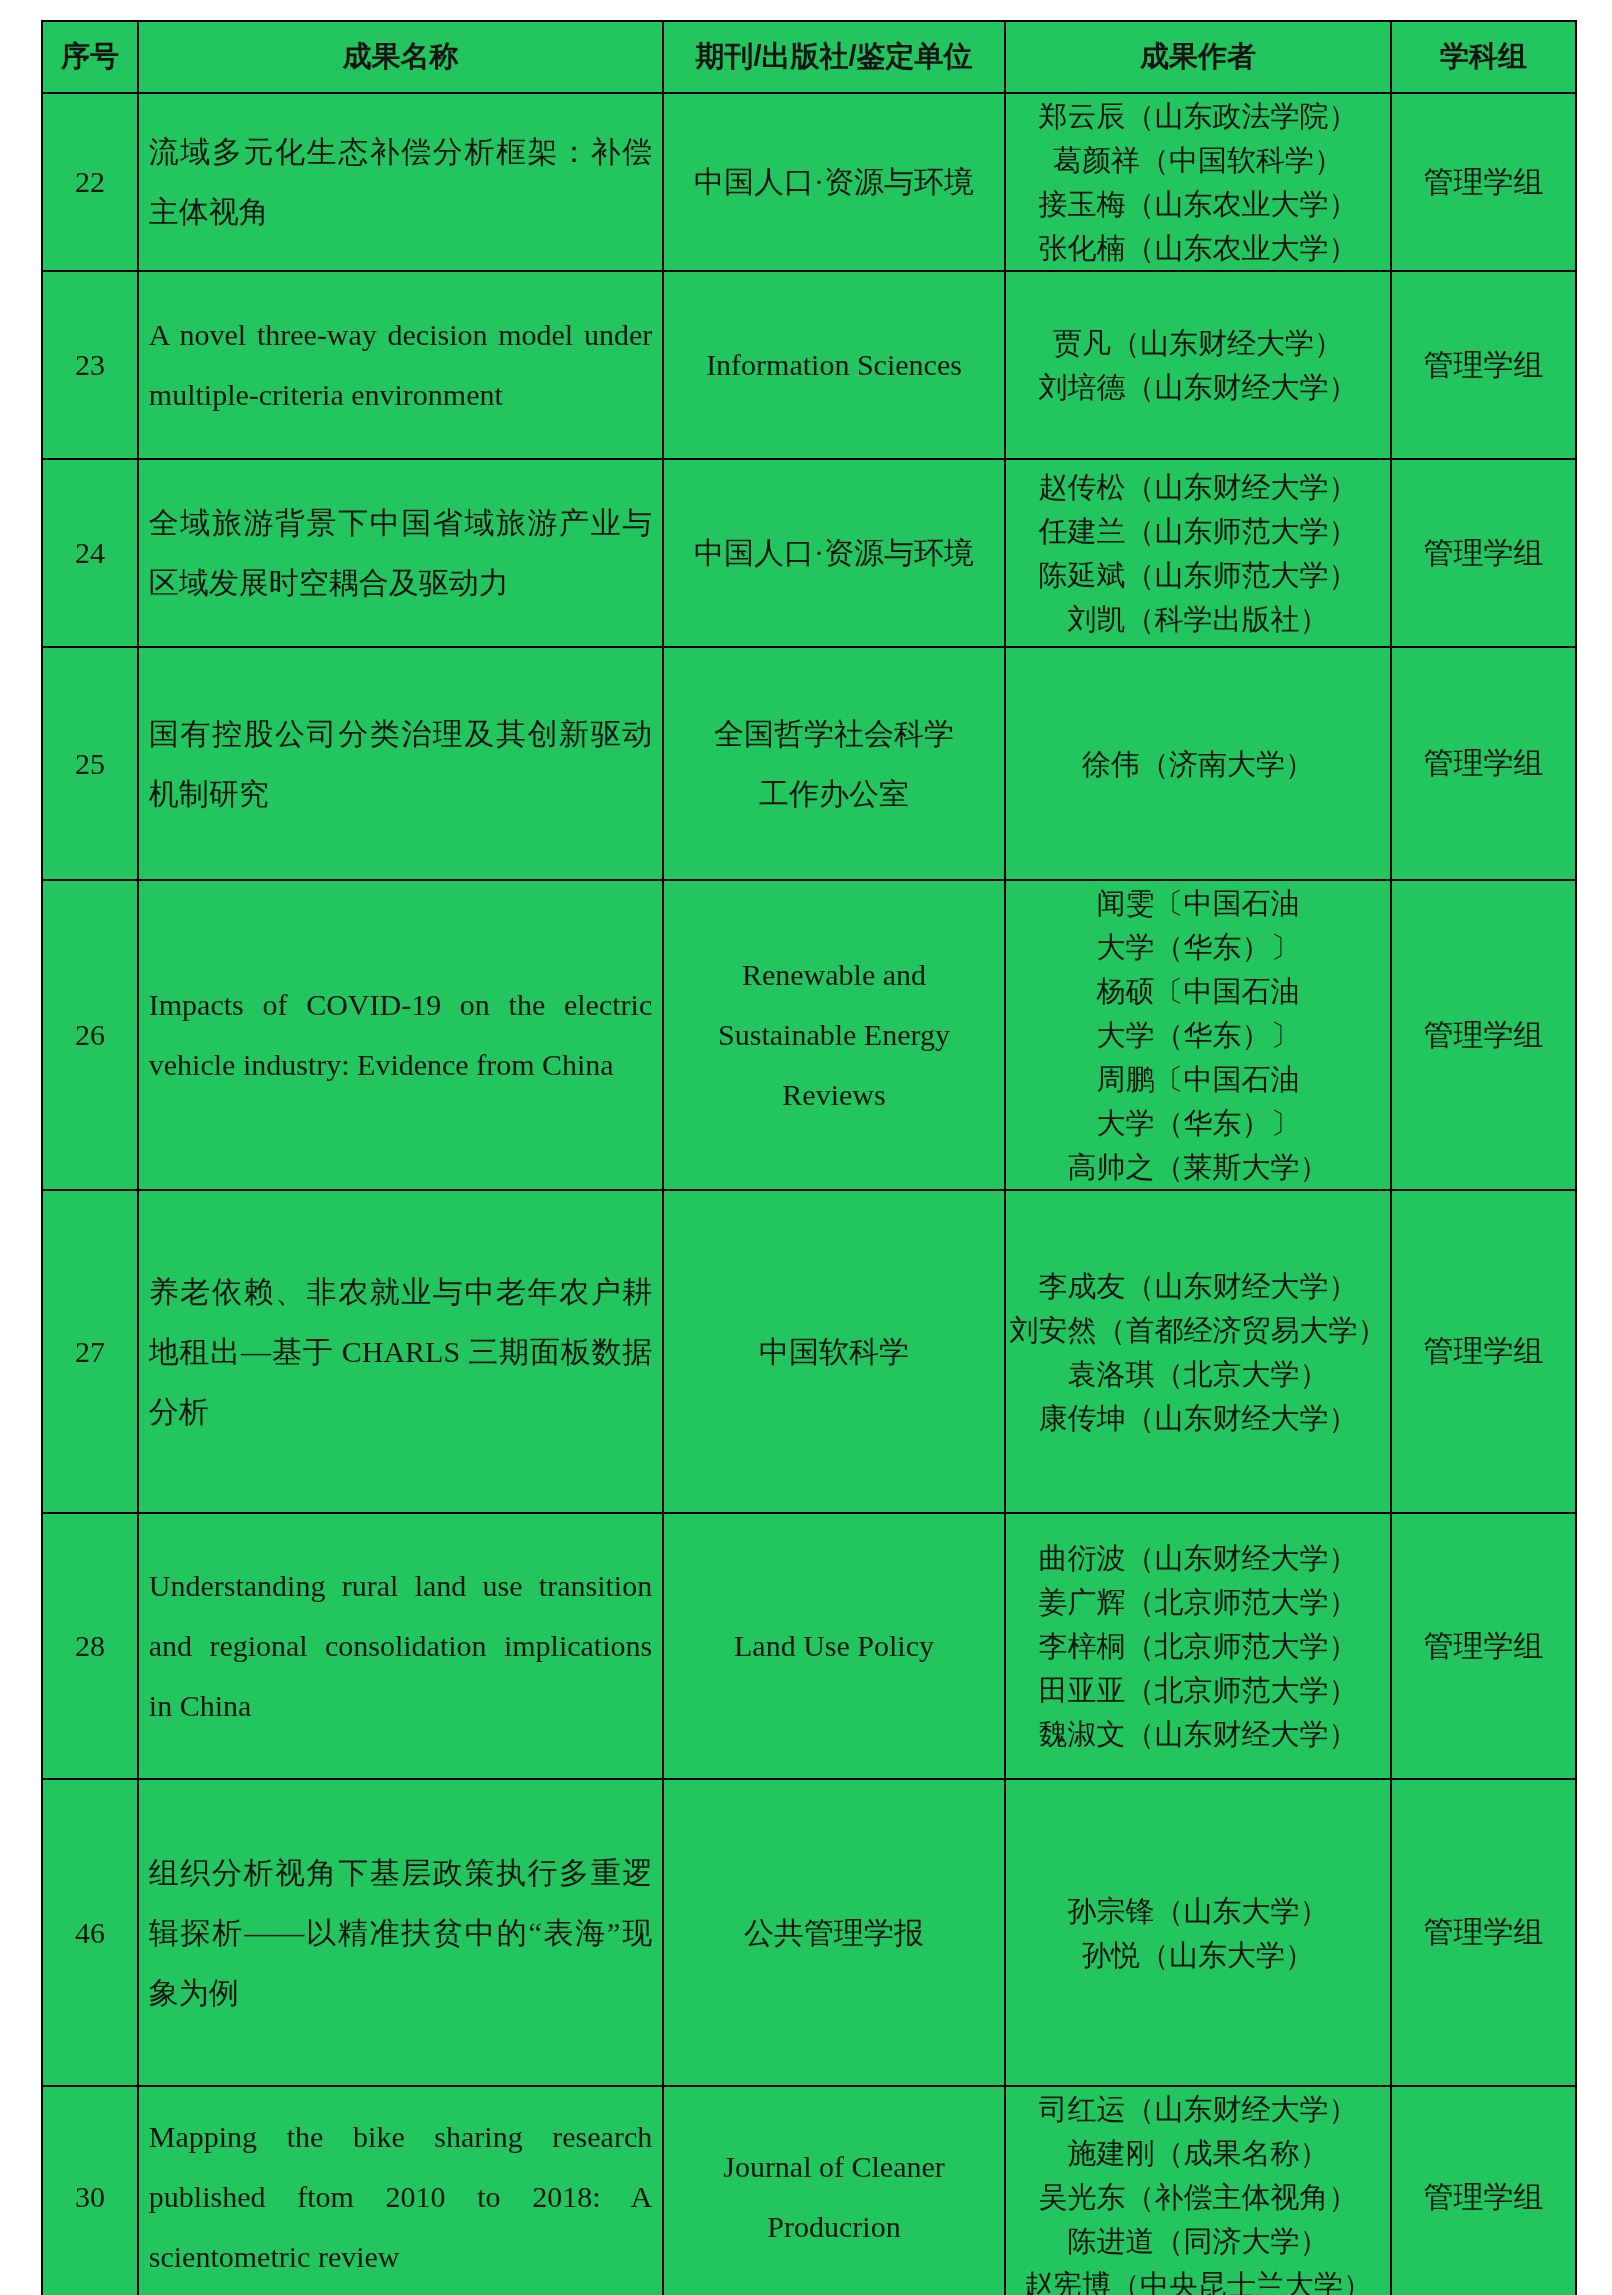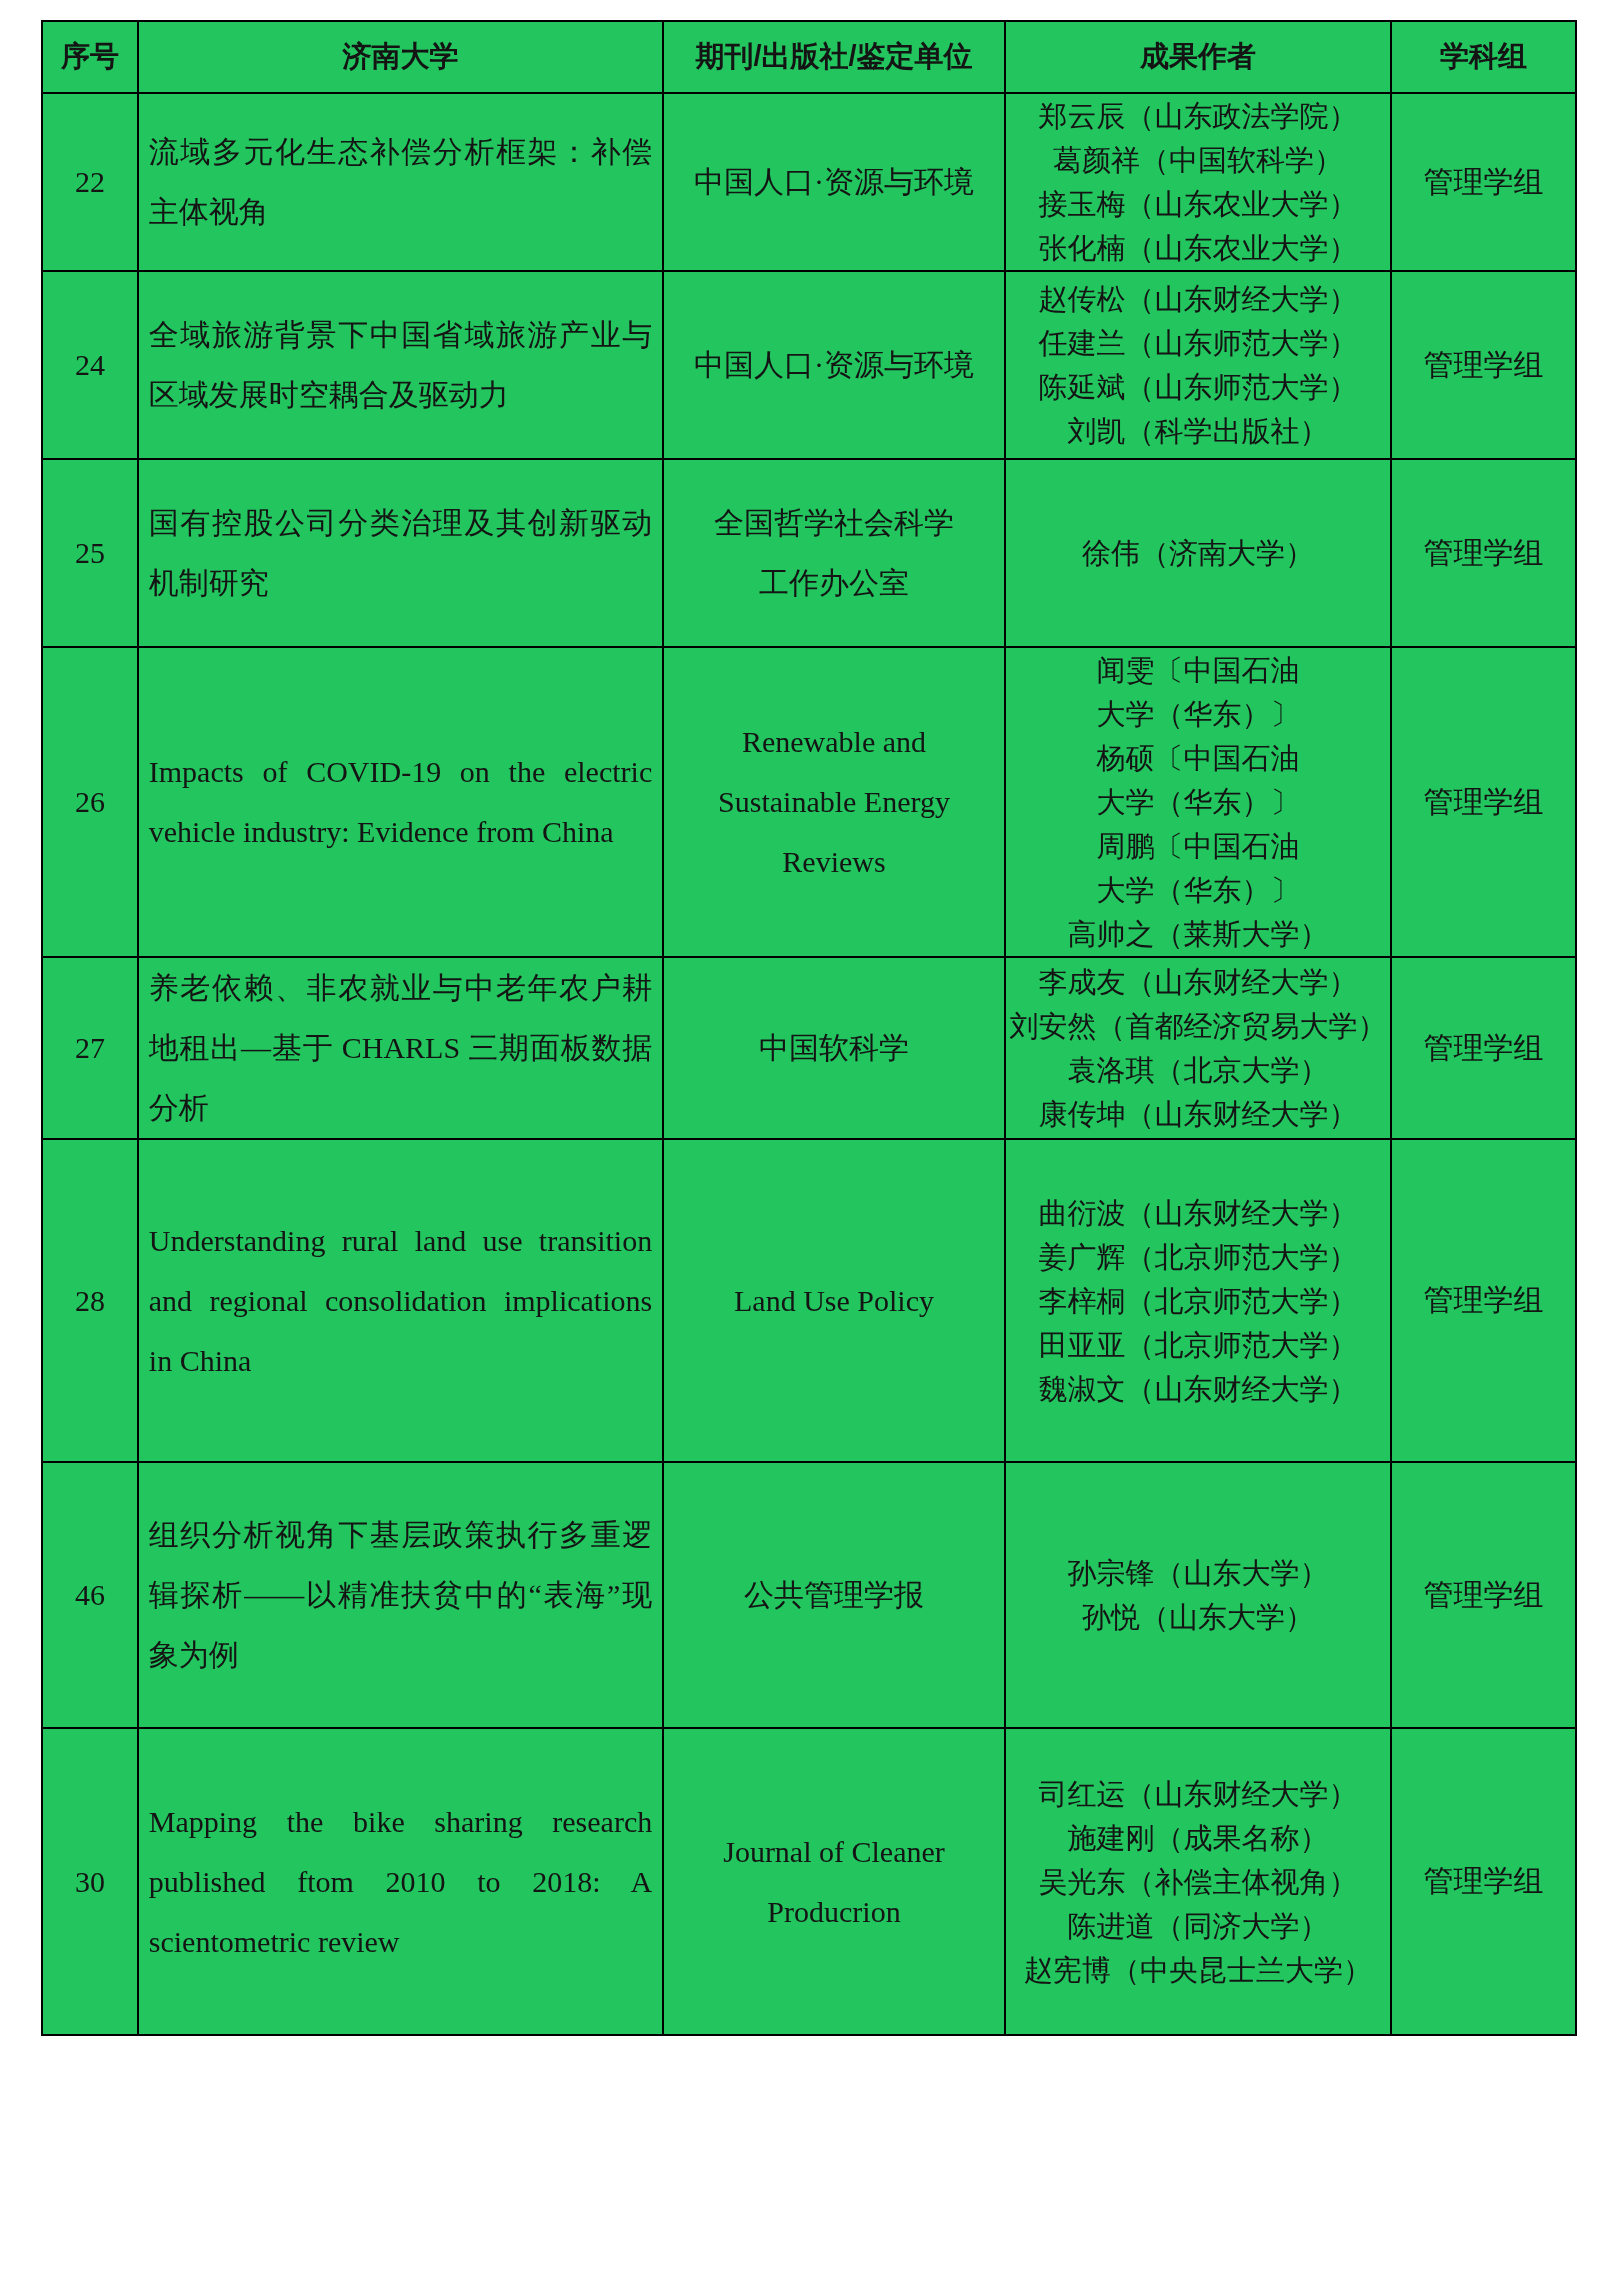--- a/index.html
+++ b/index.html
@@ -98,40 +98,54 @@
   <colgroup>
     <col class="c0">
       <col class="c1">
       <col class="c2">
       <col class="c3">
       <col class="c4">
   </colgroup>
   <thead>
     <tr>
         <th class="header-cell">序号</th>
-        <th class="header-cell">济南大学</th>
+        <th class="header-cell">成果名称</th>
         <th class="header-cell">期刊/出版社/鉴定单位</th>
         <th class="header-cell">成果作者</th>
         <th class="header-cell">学科组</th>
       </tr>
   </thead>
   <tbody>
       <tr>
         <td class="serial">22</td>
         <td class="title">
           <div class="title-text">流域多元化生态补偿分析框架：补偿主体视角</div>
         </td>
         <td class="venue">
           <div class="line">中国人口·资源与环境</div>
         </td>
         <td class="authors">
           <div class="line">郑云辰（山东政法学院）</div>
           <div class="line">葛颜祥（中国软科学）</div>
           <div class="line">接玉梅（山东农业大学）</div>
           <div class="line">张化楠（山东农业大学）</div>
+        </td>
+        <td class="group">管理学组</td>
+      </tr>
+      <tr>
+        <td class="serial">23</td>
+        <td class="title">
+          <div class="title-text">A novel three-way decision model under multiple-criteria environment</div>
+        </td>
+        <td class="venue">
+          <div class="line">Information Sciences</div>
+        </td>
+        <td class="authors">
+          <div class="line">贾凡（山东财经大学）</div>
+          <div class="line">刘培德（山东财经大学）</div>
         </td>
         <td class="group">管理学组</td>
       </tr>
       <tr>
         <td class="serial">24</td>
         <td class="title">
           <div class="title-text">全域旅游背景下中国省域旅游产业与区域发展时空耦合及驱动力</div>
         </td>
         <td class="venue">
           <div class="line">中国人口·资源与环境</div>

